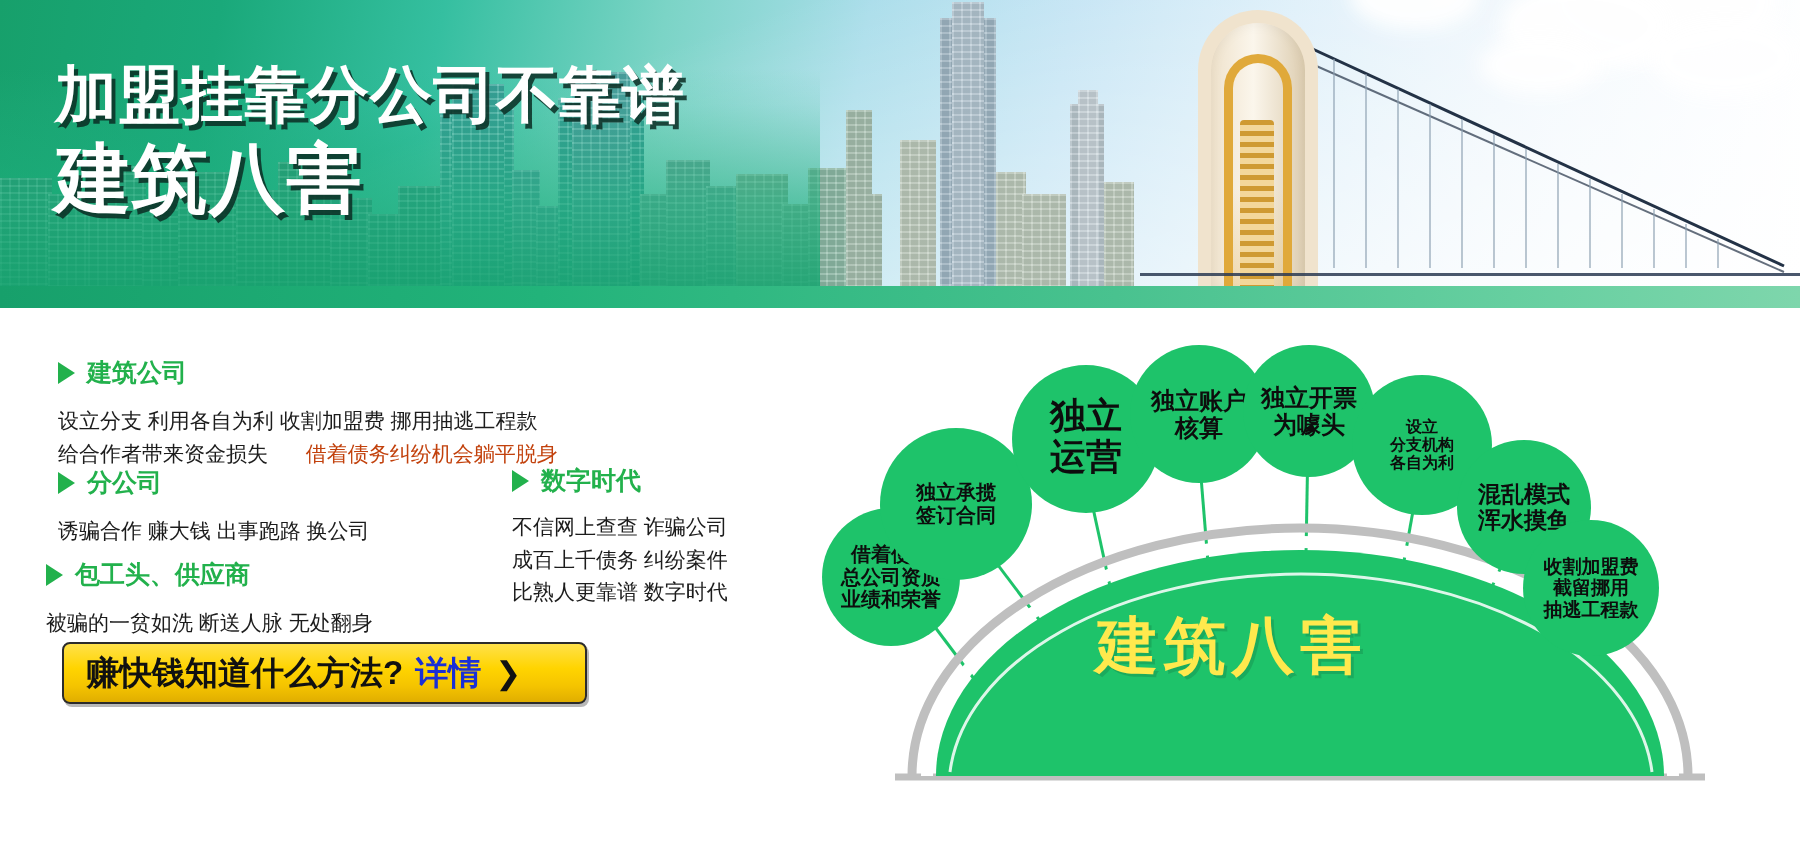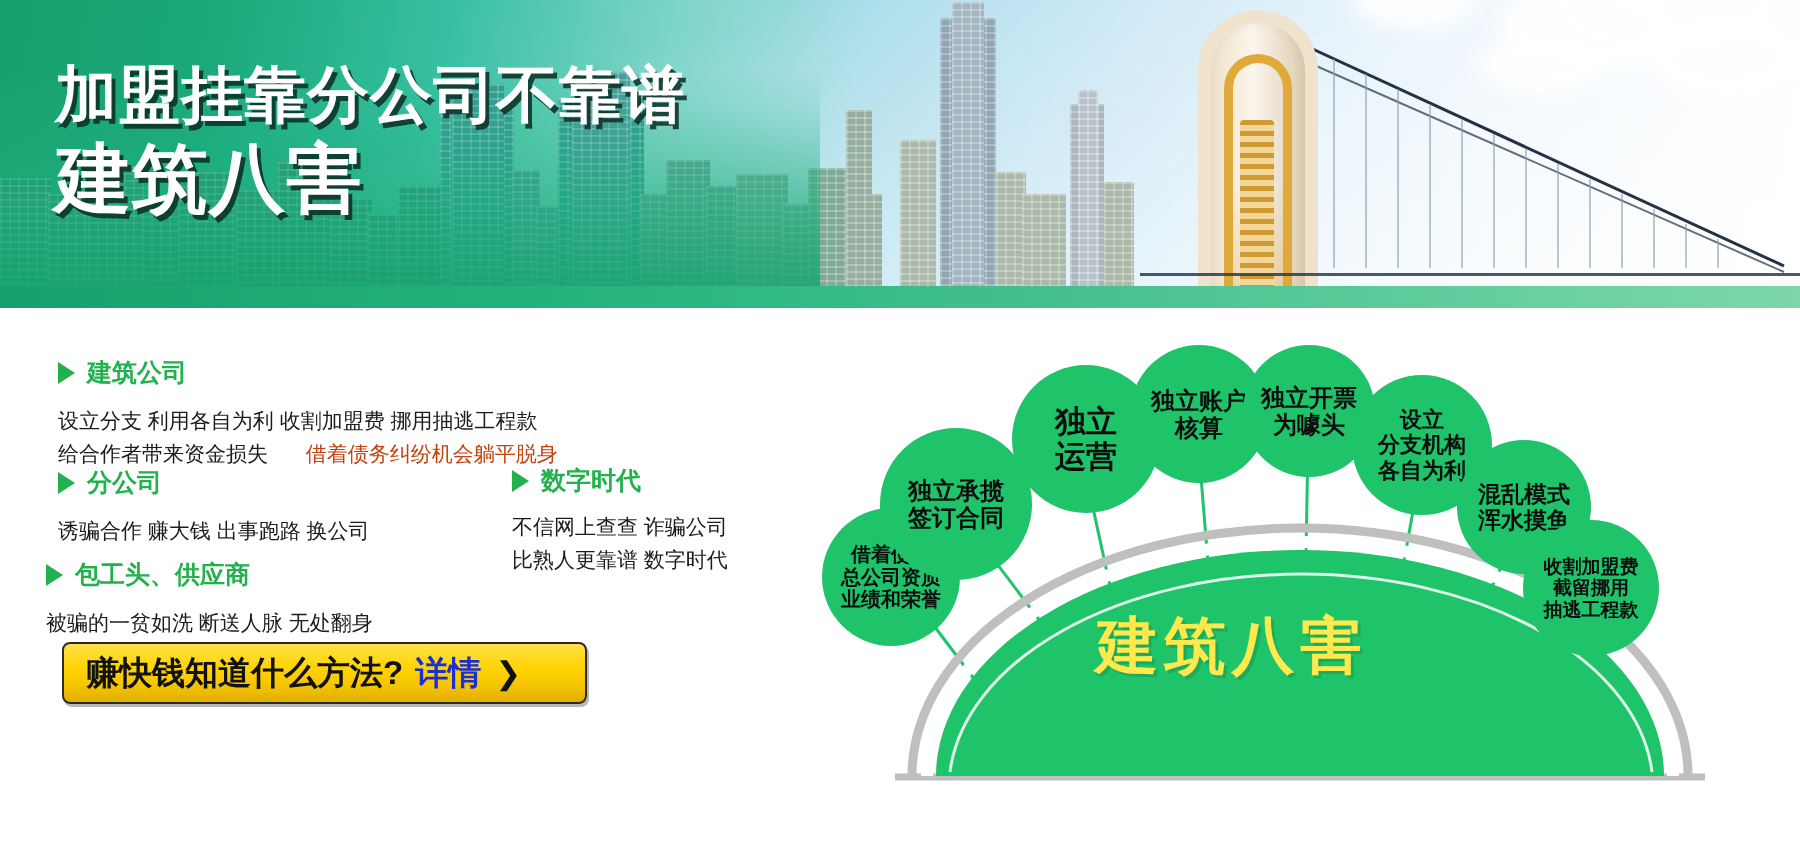--- a/index.html
+++ b/index.html
@@ -293,20 +293,21 @@
       </div>
     </div>
 
     <div class="blk-d">
       <div class="sec-head">
         <span class="tri"></span>
         <span>数字时代</span>
       </div>
       <div class="sec-body">
         <div>不信网上查查 诈骗公司</div>
+        <div>成百上千债务 纠纷案件</div>
         <div>比熟人更靠谱 数字时代</div>
       </div>
     </div>
 
     <div class="cta">
       <span class="cta-main">赚快钱知道什么方法?</span>
       <span class="cta-link">详情</span>
       <span class="cta-arrow">❯</span>
     </div>
   </div>
@@ -338,49 +339,49 @@
     </svg>
 
     <div class="bubble" style="left:22px; top:168px; width:138px; height:138px; font-size:20px;">
       <span>
         <span>借着使用</span><br>
         <span>总公司资质</span><br>
         <span>业绩和荣誉</span>
       </span>
     </div>
 
-    <div class="bubble" style="left:80px; top:88px; width:152px; height:152px; font-size:24px;">
+    <div class="bubble" style="left:80px; top:88px; width:152px; height:152px; font-size:20px;">
       <span>
         <span>独立承揽</span><br>
         <span>签订合同</span>
       </span>
     </div>
 
-    <div class="bubble" style="left:212px; top:25px; width:148px; height:148px; font-size:31px;">
+    <div class="bubble" style="left:212px; top:25px; width:148px; height:148px; font-size:36px;font-family:Liberation Mono, monospace;">
       <span>
         <span>独立</span><br>
         <span>运营</span>
       </span>
     </div>
 
     <div class="bubble" style="left:330px; top:5px; width:138px; height:138px; font-size:24px;justify-content:center;">
       <span>
         <span>独立账户</span><br>
         <span>核算</span>
       </span>
     </div>
 
     <div class="bubble" style="left:443px; top:5px; width:132px; height:132px; font-size:24px;">
       <span>
         <span>独立开票</span><br>
         <span>为噱头</span>
       </span>
     </div>
 
-    <div class="bubble" style="left:552px; top:35px; width:140px; height:140px; font-size:22px;">
+    <div class="bubble" style="left:552px; top:35px; width:140px; height:140px; font-size:16px;">
       <span>
         <span>设立</span><br>
         <span>分支机构</span><br>
         <span>各自为利</span>
       </span>
     </div>
 
     <div class="bubble" style="left:657px; top:100px; width:134px; height:134px; font-size:23px;">
       <span>
         <span>混乱模式</span><br>

